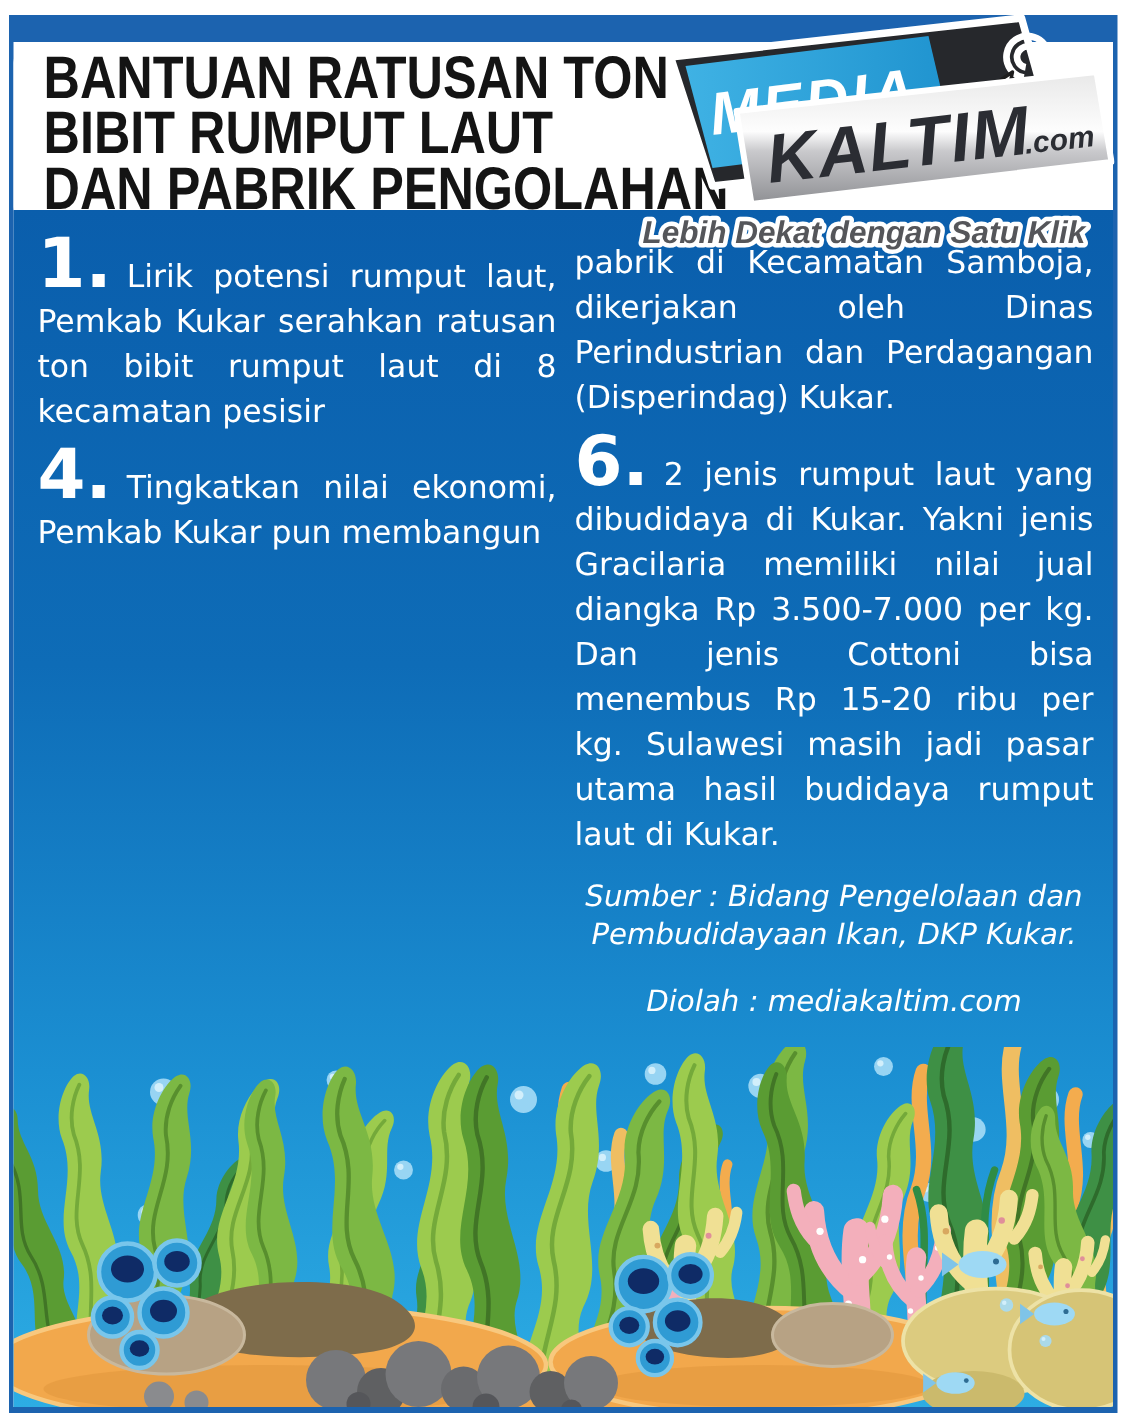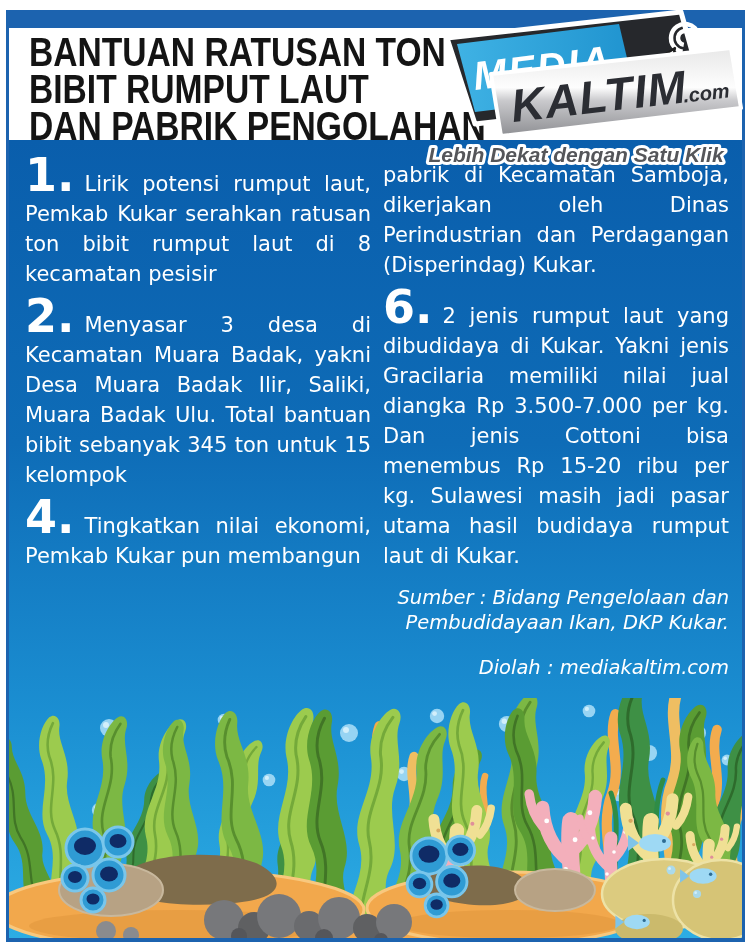--- a/index.html
+++ b/index.html
@@ -18,21 +18,21 @@
 
   
   .body-area{position:absolute;top:112px;left:0;right:0;bottom:0;overflow:hidden;
              background:linear-gradient(180deg,#0A5EAC 0%,#0E6CB7 38%,#1B8FD2 72%,#2DADE4 100%);}
 
   .col{position:absolute;top:20px;width:346px;}
   .col-left{left:16px;}
   .col-right{left:374px;}
   .item{margin:0 0 12px 0;color:#ffffff;font-size:21px;line-height:30px;text-align:justify;}
   .item .num{font-size:46px;font-weight:700;line-height:30px;margin-right:10px;vertical-align:baseline;}
-  .note{color:#ffffff;font-style:italic;font-size:19.5px;line-height:25px;text-align:right;margin-top:14px;}
+  .note{color:#ffffff;font-style:italic;font-size:19.5px;line-height:25px;text-align:center;margin-top:14px;}
 
   
   .sea{position:absolute;left:0;bottom:0;width:100%;height:240px;display:block;}
 
   
   .logo{position:absolute;top:-18px;right:-1px;width:330px;height:166px;}
   .logo svg{display:block;width:100%;height:100%;}
 </style>
 </head>
 <body>
@@ -231,21 +231,20 @@
 
         <g>
           <use href="#fish" transform="translate(646,145)"></use>
           <use href="#fish" transform="translate(694,178) scale(.85)"></use>
           <use href="#fish" transform="translate(628,224) scale(.8)"></use>
         </g>
       </svg>
 
       <div class="col col-left">
         <p class="item"><span class="num">1.</span><span>Lirik potensi rumput laut, Pemkab Kukar serahkan ratusan ton bibit rumput laut di 8 kecamatan pesisir</span></p>
-        <p class="item"><span class="num">2.</span><span>Menyasar 3 desa di Kecamatan Muara Badak, yakni Desa Muara Badak Ilir, Saliki, Muara Badak Ulu. Total bantuan bibit sebanyak 345 ton untuk 15 kelompok</span></p>
         <p class="item"><span class="num">4.</span><span>Tingkatkan nilai ekonomi, Pemkab Kukar pun membangun</span></p>
       </div>
 
       <div class="col col-right">
         <p class="item"><span>pabrik di Kecamatan Samboja, dikerjakan oleh Dinas Perindustrian dan Perdagangan (Disperindag) Kukar.</span></p>
         <p class="item"><span class="num">6.</span><span>2 jenis rumput laut yang dibudidaya di Kukar. Yakni jenis Gracilaria memiliki nilai jual diangka Rp 3.500-7.000 per kg. Dan jenis Cottoni bisa menembus Rp 15-20 ribu per kg. Sulawesi masih jadi pasar utama hasil budidaya rumput laut di Kukar.</span></p>
         <p class="note">Sumber : Bidang Pengelolaan dan Pembudidayaan Ikan, DKP Kukar.</p>
         <p class="note">Diolah : mediakaltim.com</p>
       </div>
     </div>

